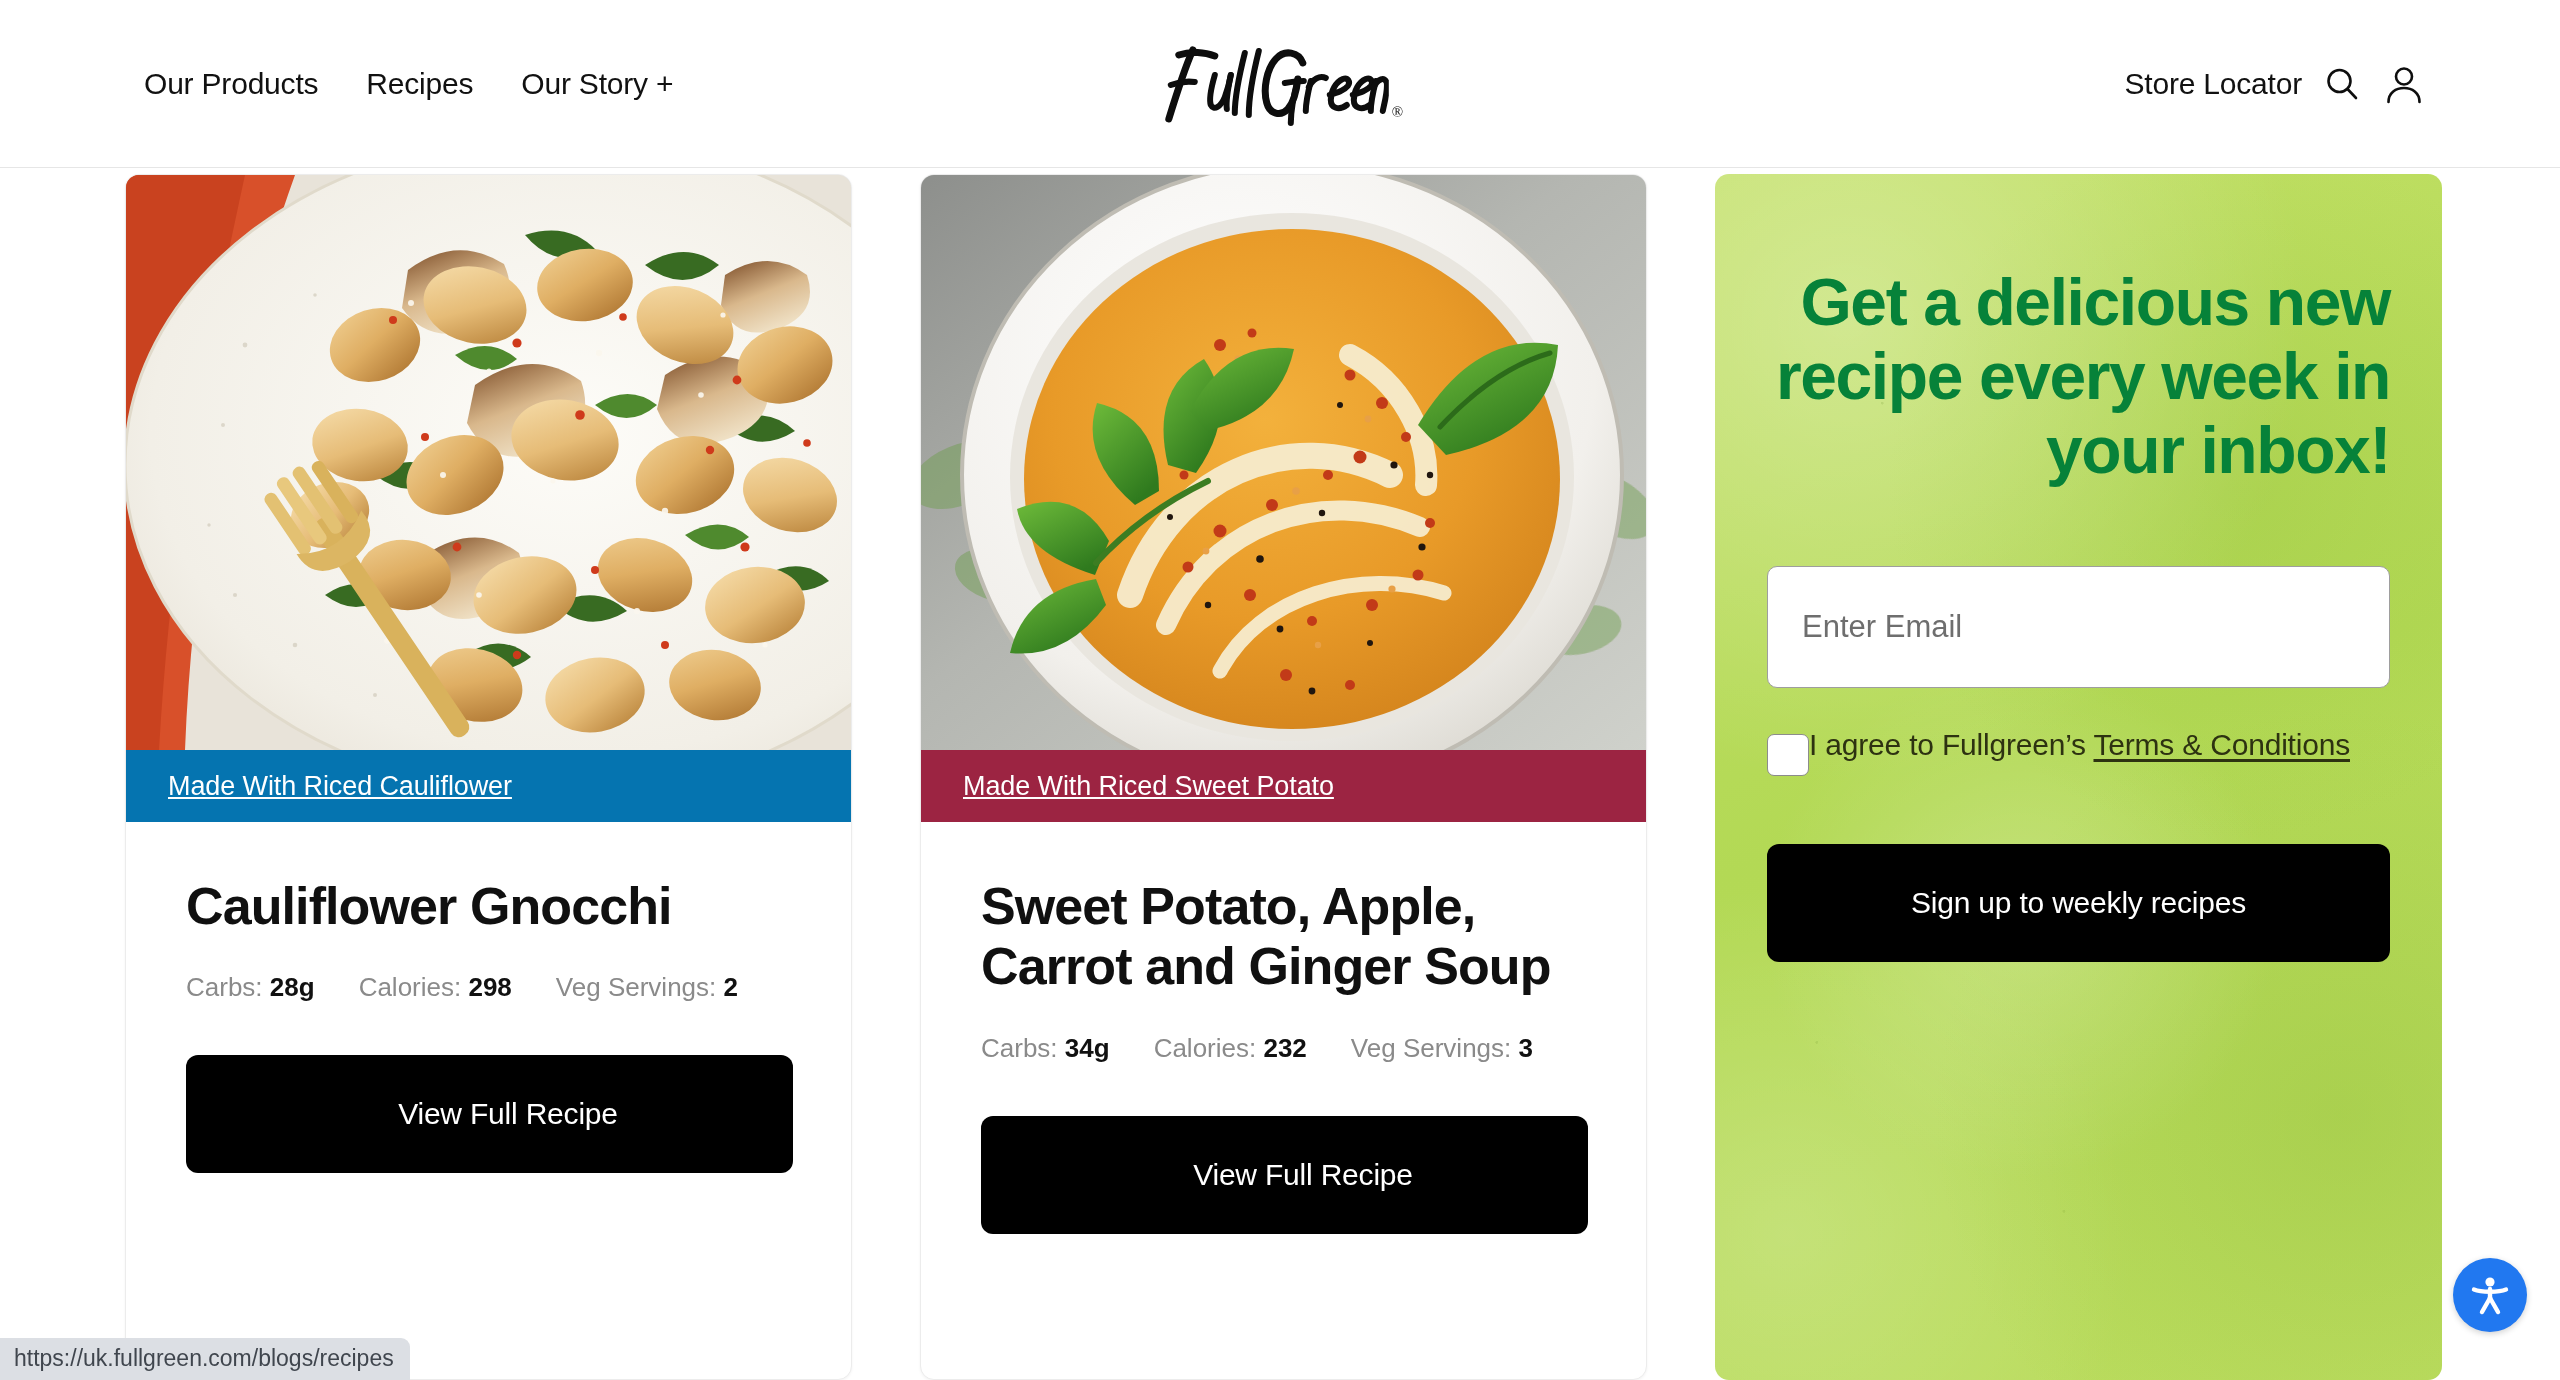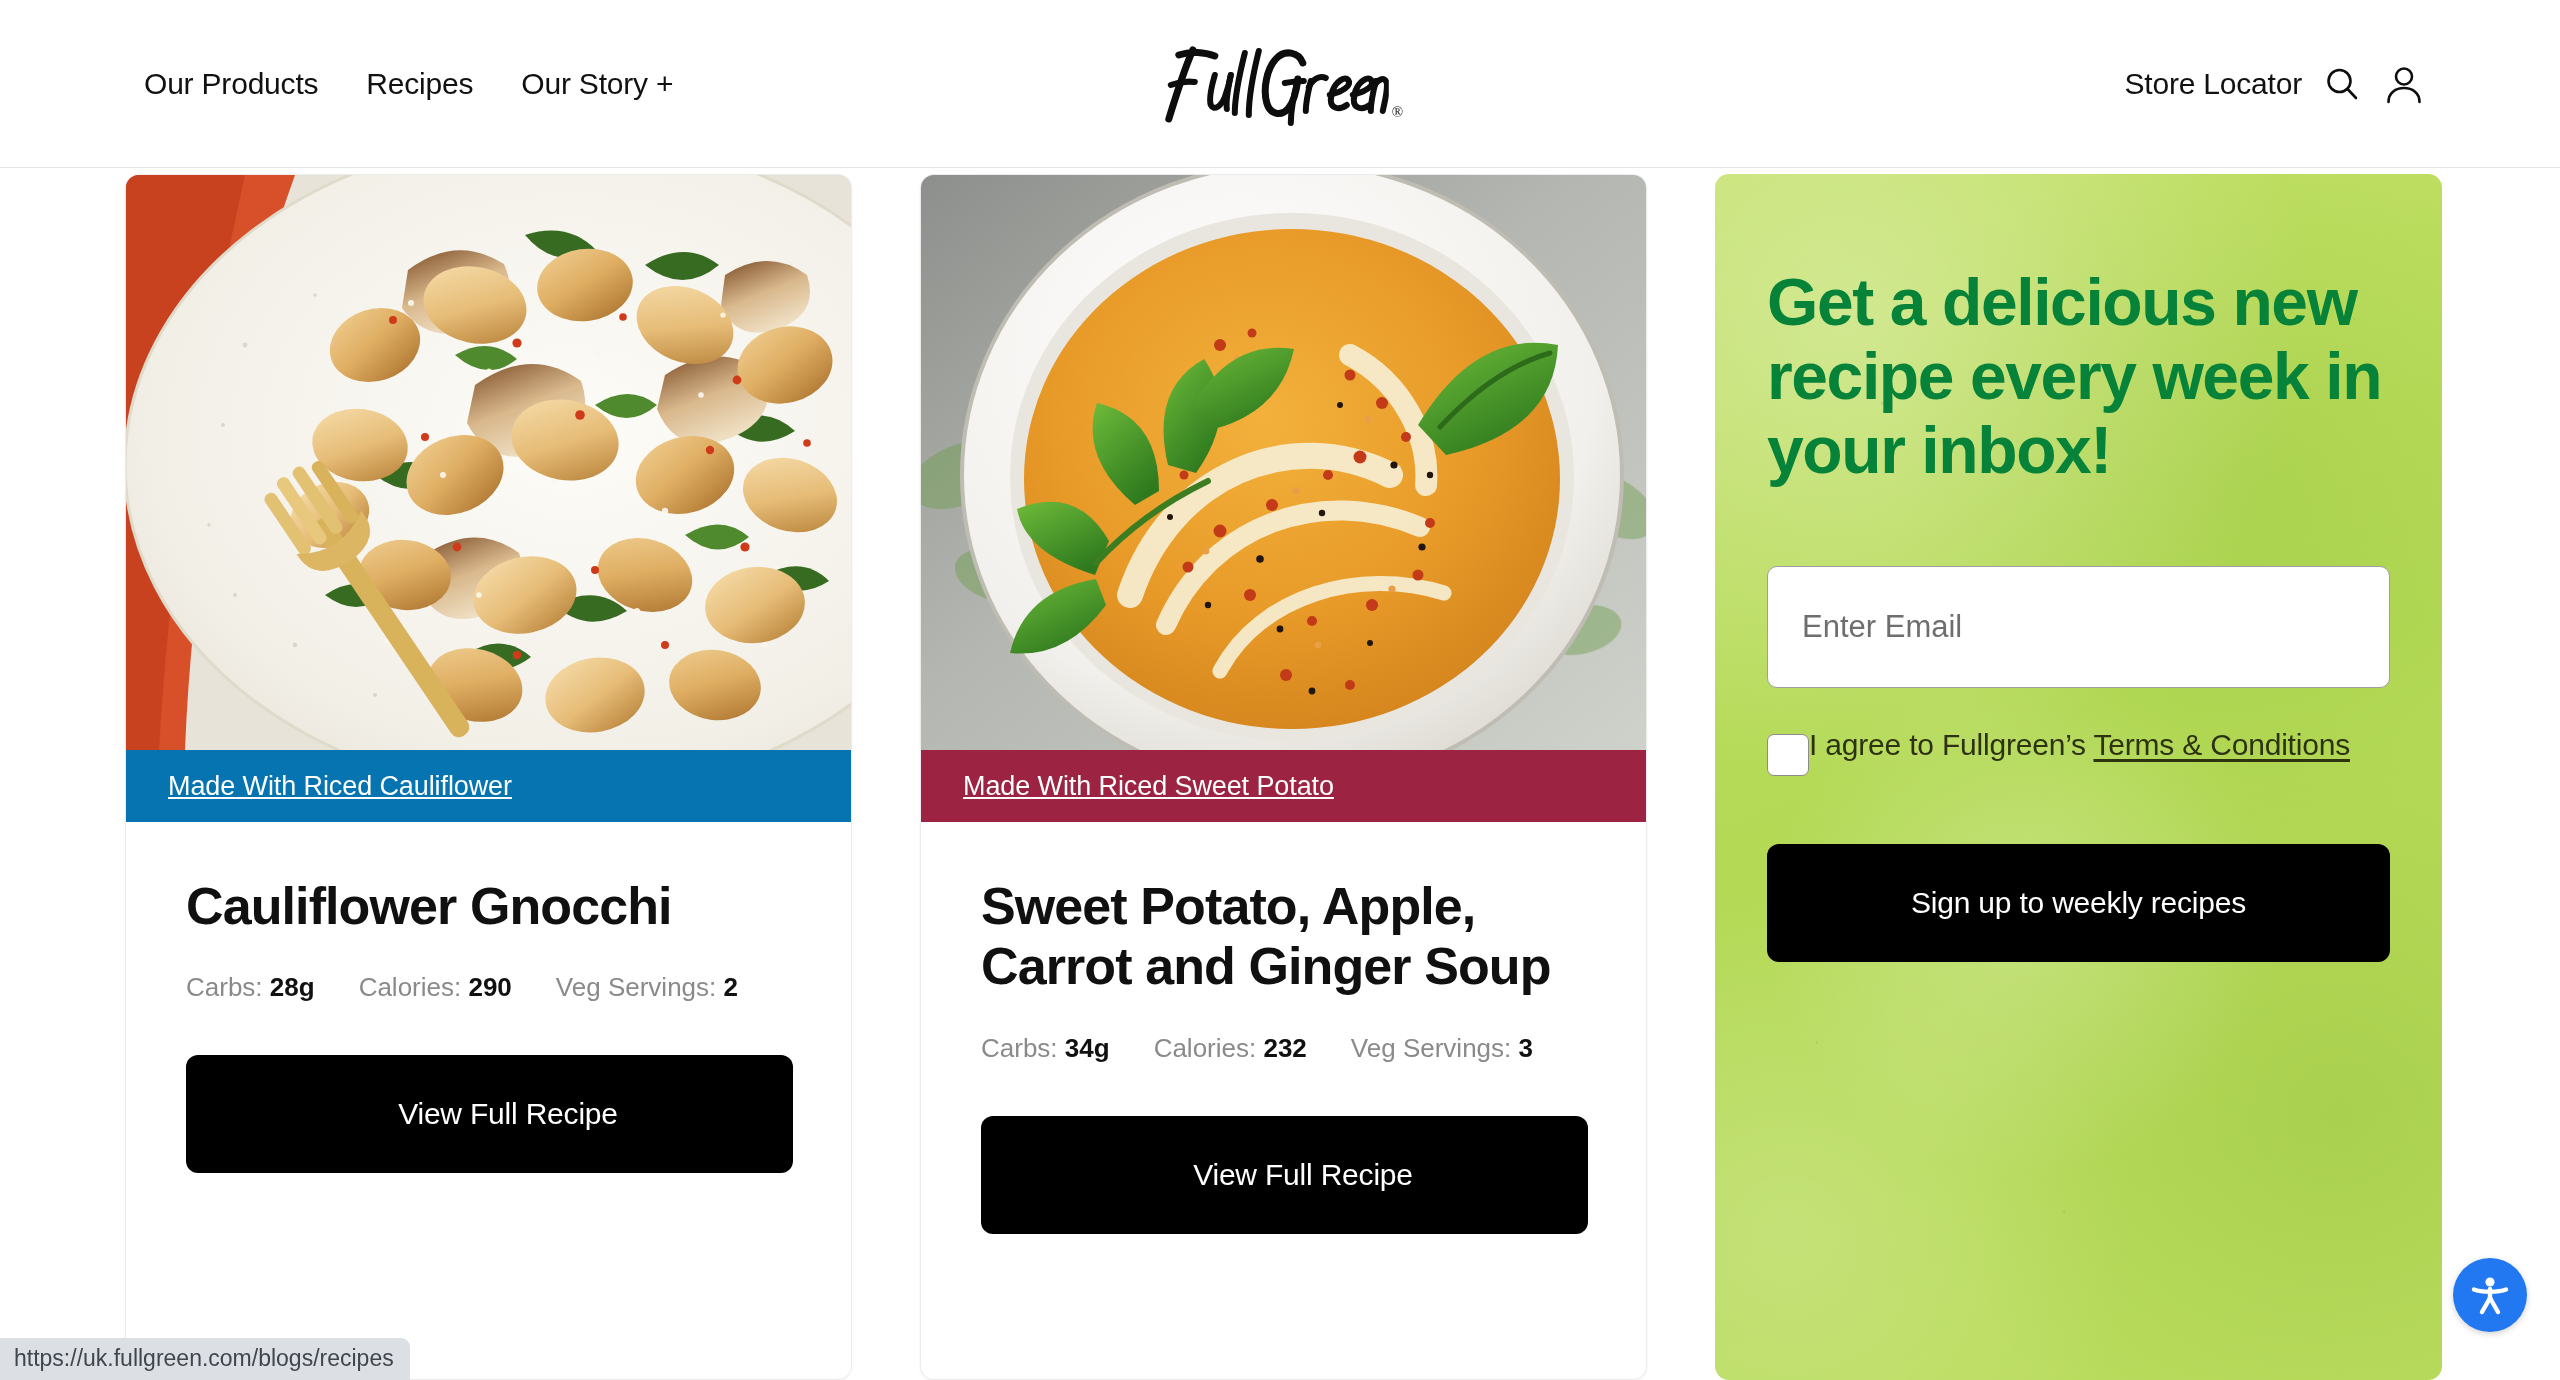--- a/index.html
+++ b/index.html
@@ -185,21 +185,21 @@
       radial-gradient(circle at 23% 19%, rgba(90,130,30,.45) 0 1.2px, transparent 1.6px),
       radial-gradient(circle at 61% 33%, rgba(90,130,30,.40) 0 1.4px, transparent 1.8px),
       radial-gradient(circle at 37% 57%, rgba(90,130,30,.35) 0 1.1px, transparent 1.5px),
       radial-gradient(circle at 79% 64%, rgba(90,130,30,.42) 0 1.3px, transparent 1.7px),
       radial-gradient(circle at 14% 72%, rgba(90,130,30,.38) 0 1.2px, transparent 1.6px),
       radial-gradient(circle at 88% 12%, rgba(90,130,30,.30) 0 1.0px, transparent 1.4px),
       radial-gradient(circle at 48% 86%, rgba(90,130,30,.36) 0 1.3px, transparent 1.7px);
   }
   .newsletter > * { position: relative; z-index: 2; }
   .nl-head {
-    text-align: left;
+    text-align: right;
     color: #068239;
     font-size: 66px;
     line-height: 1.12;
     font-weight: 700;
     letter-spacing: -1.4px;
   }
   .nl-email {
     margin-top: 78px;
     width: 100%;
     height: 122px;
@@ -492,21 +492,21 @@
 
       <div class="card-body">
         <h2 class="recipe-title">Cauliflower Gnocchi</h2>
         <div class="nutrition">
           <span>
             <span>Carbs:</span>
             <b>28g</b>
           </span>
           <span>
             <span>Calories:</span>
-            <b>290</b>
+            <b>298</b>
           </span>
           <span>
             <span>Veg Servings:</span>
             <b>2</b>
           </span>
         </div>
         <button class="btn-dark">View Full Recipe</button>
       </div>
     </article>
 

